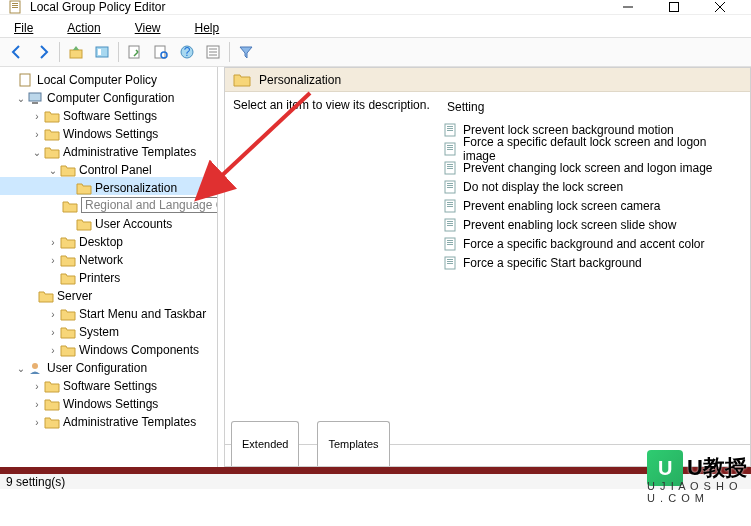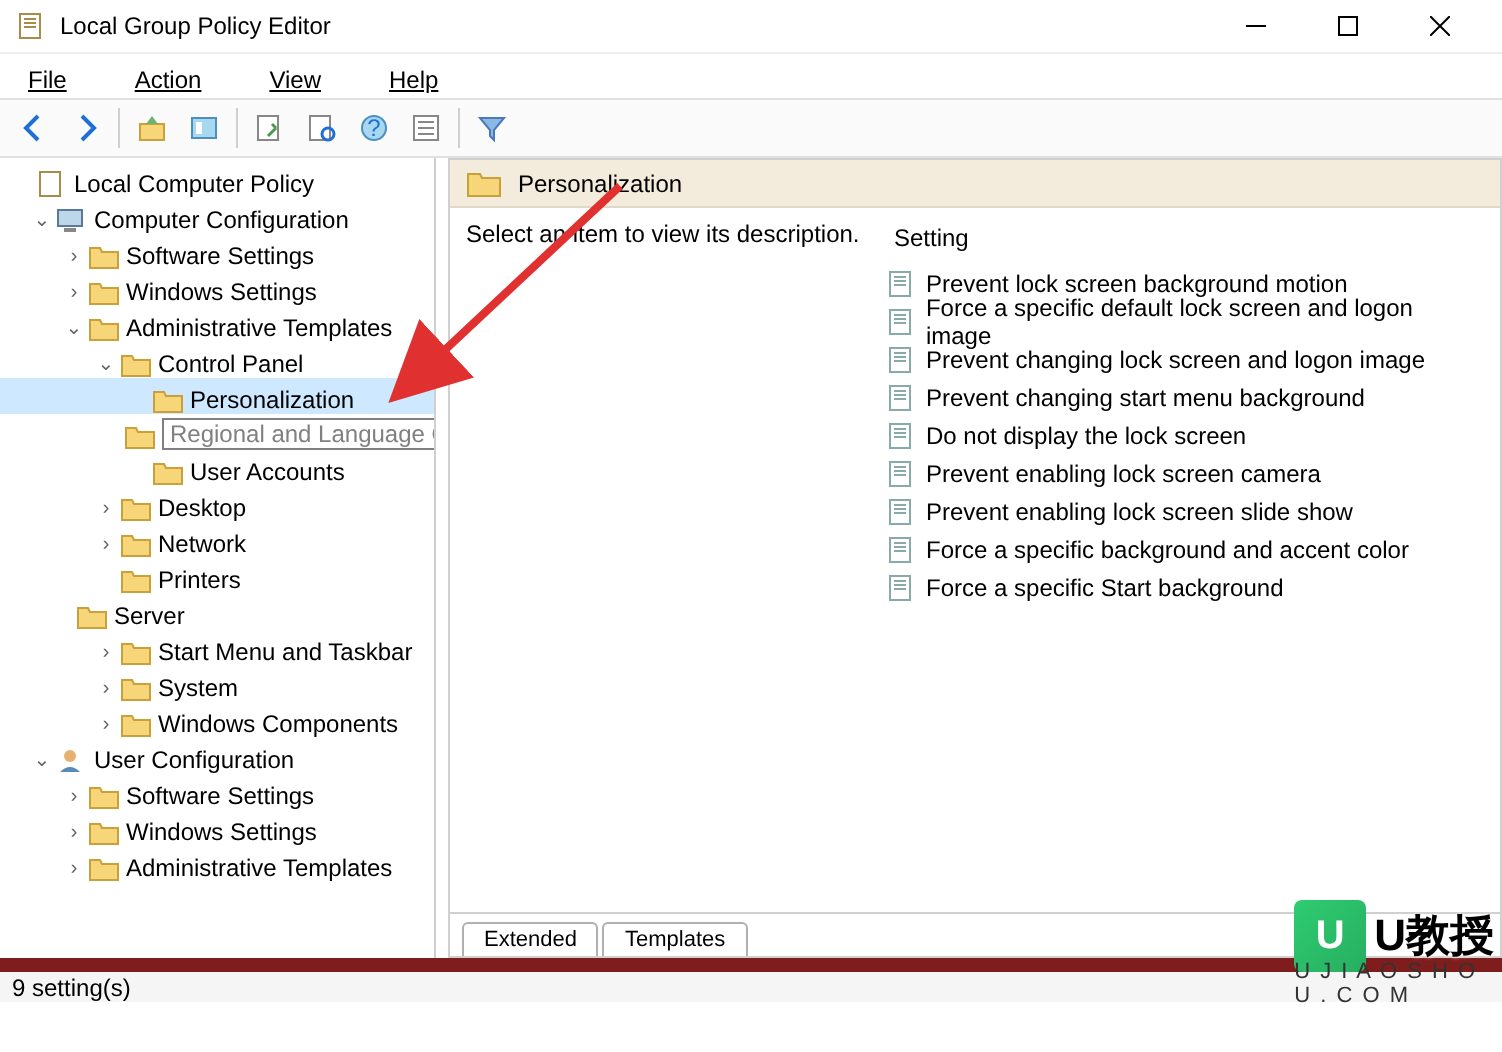--- a/index.html
+++ b/index.html
@@ -1,17 +1,17 @@
 <!DOCTYPE html>
 <html><head>
 <meta charset="utf-8">
 <style>
 * { box-sizing: border-box; margin: 0; padding: 0; font-family: "Segoe UI", Tahoma, sans-serif; font-size: 12px; }
 body { width: 751px; height: 526px; background: #fff; overflow: hidden; position: relative; }
-.titlebar { height: 27px; display: flex; align-items: center; padding: 0 8px; border-bottom: 1px solid #eee; }
+.titlebar { height: 15px; display: flex; align-items: center; padding: 0 8px; border-bottom: 1px solid #eee; }
 .titlebar .icon { width: 16px; height: 16px; margin-right: 6px; }
 .titlebar .title { flex: 1; font-size: 12px; }
 .titlebar .ctrl { width: 46px; height: 30px; display: flex; align-items: center; justify-content: center; font-size: 12px; }
 .menubar { height: 22px; display: flex; align-items: flex-end; padding: 0 6px; gap: 18px; text-decoration: underline; }
 .menubar .menu-item { padding: 2px 8px; }
 .toolbar { height: 30px; border-top: 1px solid #e0e0e0; border-bottom: 1px solid #e0e0e0; display: flex; align-items: center; padding: 0 4px; gap: 0; background: #fafafa; }
 .toolbar .tbtn { width: 24px; height: 24px; display: flex; align-items: center; justify-content: center; margin: 0 1px; }
 .toolbar .sep { width: 1px; height: 20px; background: #d0d0d0; margin: 0 3px; }
 .main { display: flex; height: 400px; }
 .tree-pane { width: 218px; border-right: 1px solid #d0d0d0; overflow: auto; padding: 2px 0; background: #fff; white-space: nowrap; }
@@ -24,21 +24,21 @@
 .content-pane { flex: 1; display: flex; flex-direction: column; border: 1px solid #d0d0d0; margin: 0 0 0 6px; }
 .content-header { height: 24px; background: #f3ebdc; display: flex; align-items: center; padding: 0 8px; border-bottom: 1px solid #e0d8c8; }
 .content-header .hicon { margin-right: 8px; }
 .content-body { flex: 1; display: flex; padding: 6px 8px; }
 .desc-col { width: 210px; padding-right: 10px; }
 .list-col { flex: 1; }
 .list-header { font-size: 12px; padding: 2px 4px 6px 4px; }
 .setting-row { display: flex; align-items: center; height: 19px; }
 .setting-row .sicon { width: 16px; height: 14px; margin-right: 4px; display:flex; align-items:center; justify-content:center; }
 .tabs { height: 22px; display: flex; align-items: flex-end; padding-left: 6px; border-top: 1px solid #d0d0d0; }
-.tab { border: 1px solid #b0b0b0; border-bottom: none; padding: 2px 10px; background: #fff; border-radius: 3px 3px 0 0; margin-right: 2px; font-size: 11px; }
+.tab { border: 1px solid #b0b0b0; border-bottom: none; padding: 16px 10px; background: #fff; border-radius: 3px 3px 0 0; margin-right: 18px; font-size: 11px; }
 .statusbar { height: 22px; border-top: 7px solid #7f1d1d; display: flex; align-items: center; padding: 0 6px; font-size: 12px; background: #f5f5f5; }
 .arrow-overlay { position: absolute; left: 180px; top: 88px; pointer-events: none; z-index: 50; }
 .watermark { position: absolute; right: 4px; bottom: 40px; display: flex; align-items: center; gap: 4px; }
 .watermark .wlogo { width: 36px; height: 36px; background: linear-gradient(135deg,#2ecc71,#27ae60); border-radius: 4px; display:flex; align-items:center; justify-content:center; color:#fff; font-weight: bold; font-size: 20px; }
 .watermark .wtext { color: #000; font-weight: bold; font-size: 22px; text-shadow: 0 0 2px #fff; }
 .watermark .wurl { position:absolute; right:2px; bottom:-18px; font-size:11px; color:#333; letter-spacing:1px; }
 svg { display: block; }
 </style>
 </head>
 <body>
@@ -373,31 +373,20 @@
             </div>
             <div class="setting-row">
               <span class="sicon">
                 <svg width="14" height="14">
                   <rect x="1" y="1" width="10" height="12" fill="#fff" stroke="#8aa"></rect>
                   <rect x="3" y="3" width="6" height="1" fill="#8aa"></rect>
                   <rect x="3" y="5" width="6" height="1" fill="#8aa"></rect>
                   <rect x="3" y="7" width="6" height="1" fill="#8aa"></rect>
                 </svg>
               </span>
-              <span>Prevent changing start menu background</span>
-            </div>
-            <div class="setting-row">
-              <span class="sicon">
-                <svg width="14" height="14">
-                  <rect x="1" y="1" width="10" height="12" fill="#fff" stroke="#8aa"></rect>
-                  <rect x="3" y="3" width="6" height="1" fill="#8aa"></rect>
-                  <rect x="3" y="5" width="6" height="1" fill="#8aa"></rect>
-                  <rect x="3" y="7" width="6" height="1" fill="#8aa"></rect>
-                </svg>
-              </span>
               <span>Do not display the lock screen</span>
             </div>
             <div class="setting-row">
               <span class="sicon">
                 <svg width="14" height="14">
                   <rect x="1" y="1" width="10" height="12" fill="#fff" stroke="#8aa"></rect>
                   <rect x="3" y="3" width="6" height="1" fill="#8aa"></rect>
                   <rect x="3" y="5" width="6" height="1" fill="#8aa"></rect>
                   <rect x="3" y="7" width="6" height="1" fill="#8aa"></rect>
                 </svg>

